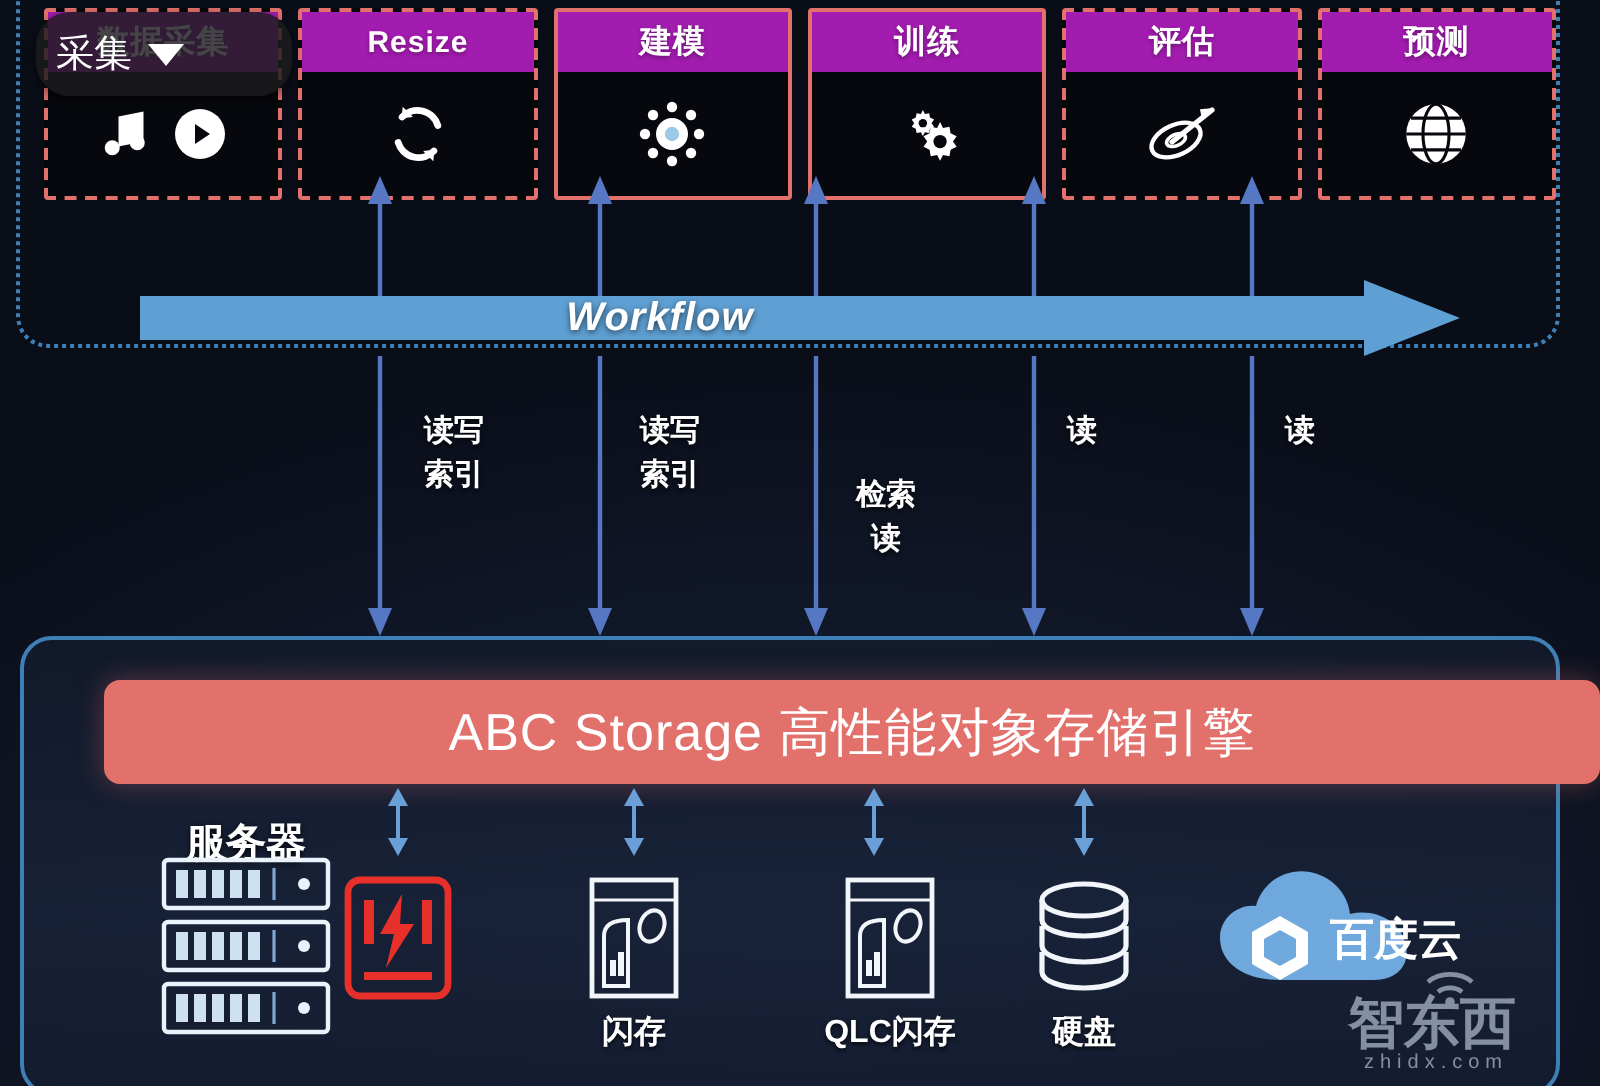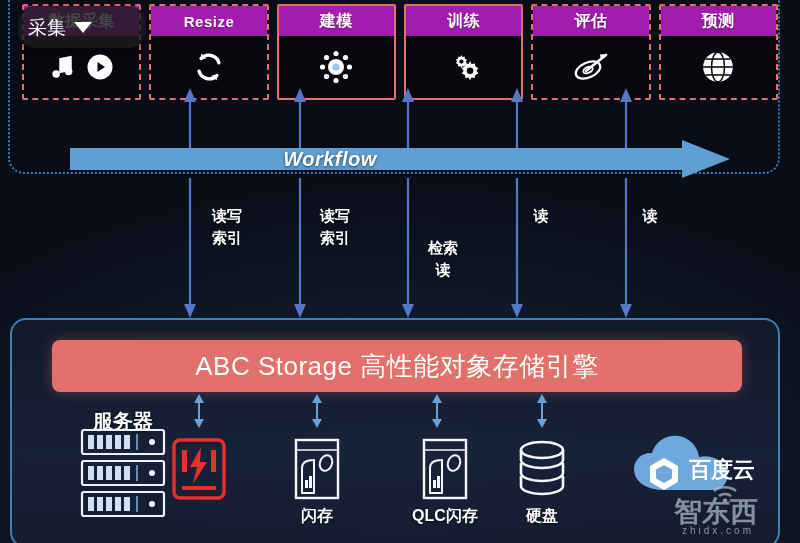--- a/index.html
+++ b/index.html
@@ -67,40 +67,40 @@
   }
 
   
   .store-box{
     position:absolute;left:10px;top:318px;width:770px;height:230px;
     border:2px solid #3e7fb5;border-radius:16px;
     background:linear-gradient(180deg, rgba(18,26,44,.85) 0%, rgba(24,34,56,.9) 60%, rgba(20,28,48,.9) 100%);
     box-sizing:border-box;
   }
   .abc-bar{
-    position:absolute;left:52px;top:340px;width:690px;height:52px;
+    position:absolute;left:52px;top:340px;width:748px;height:52px;
     background:#e2716b;border-radius:8px;
     display:flex;align-items:center;justify-content:center;
     color:#fff;font-size:26px;letter-spacing:.5px;
     box-shadow:0 0 14px rgba(226,113,107,.35);
   }
 
   .dev{position:absolute;text-align:center;width:110px;}
   .dev .glyph{height:72px;display:flex;align-items:flex-end;justify-content:center;}
   .dev .lab{
     margin-top:6px;color:#ffffff;font-size:16px;font-weight:bold;
     text-shadow:0 1px 2px rgba(0,0,0,.8);
   }
   .srv-label{
     position:absolute;left:68px;top:408px;width:110px;text-align:center;
     color:#fff;font-size:20px;font-weight:bold;text-shadow:0 1px 3px rgba(0,0,0,.8);
   }
 
   
-  .cloud{position:absolute;left:626px;top:432px;width:150px;height:66px;}
+  .cloud{position:absolute;left:602px;top:432px;width:150px;height:66px;}
 
   
   .wm{position:absolute;right:6px;bottom:4px;width:126px;height:58px;opacity:.62;}
 
   
   .overlay-chip{
     position:absolute;left:18px;top:6px;width:128px;height:42px;
     background:rgba(28,28,30,.82);
     border-radius:17px;
     display:flex;align-items:center;gap:8px;

